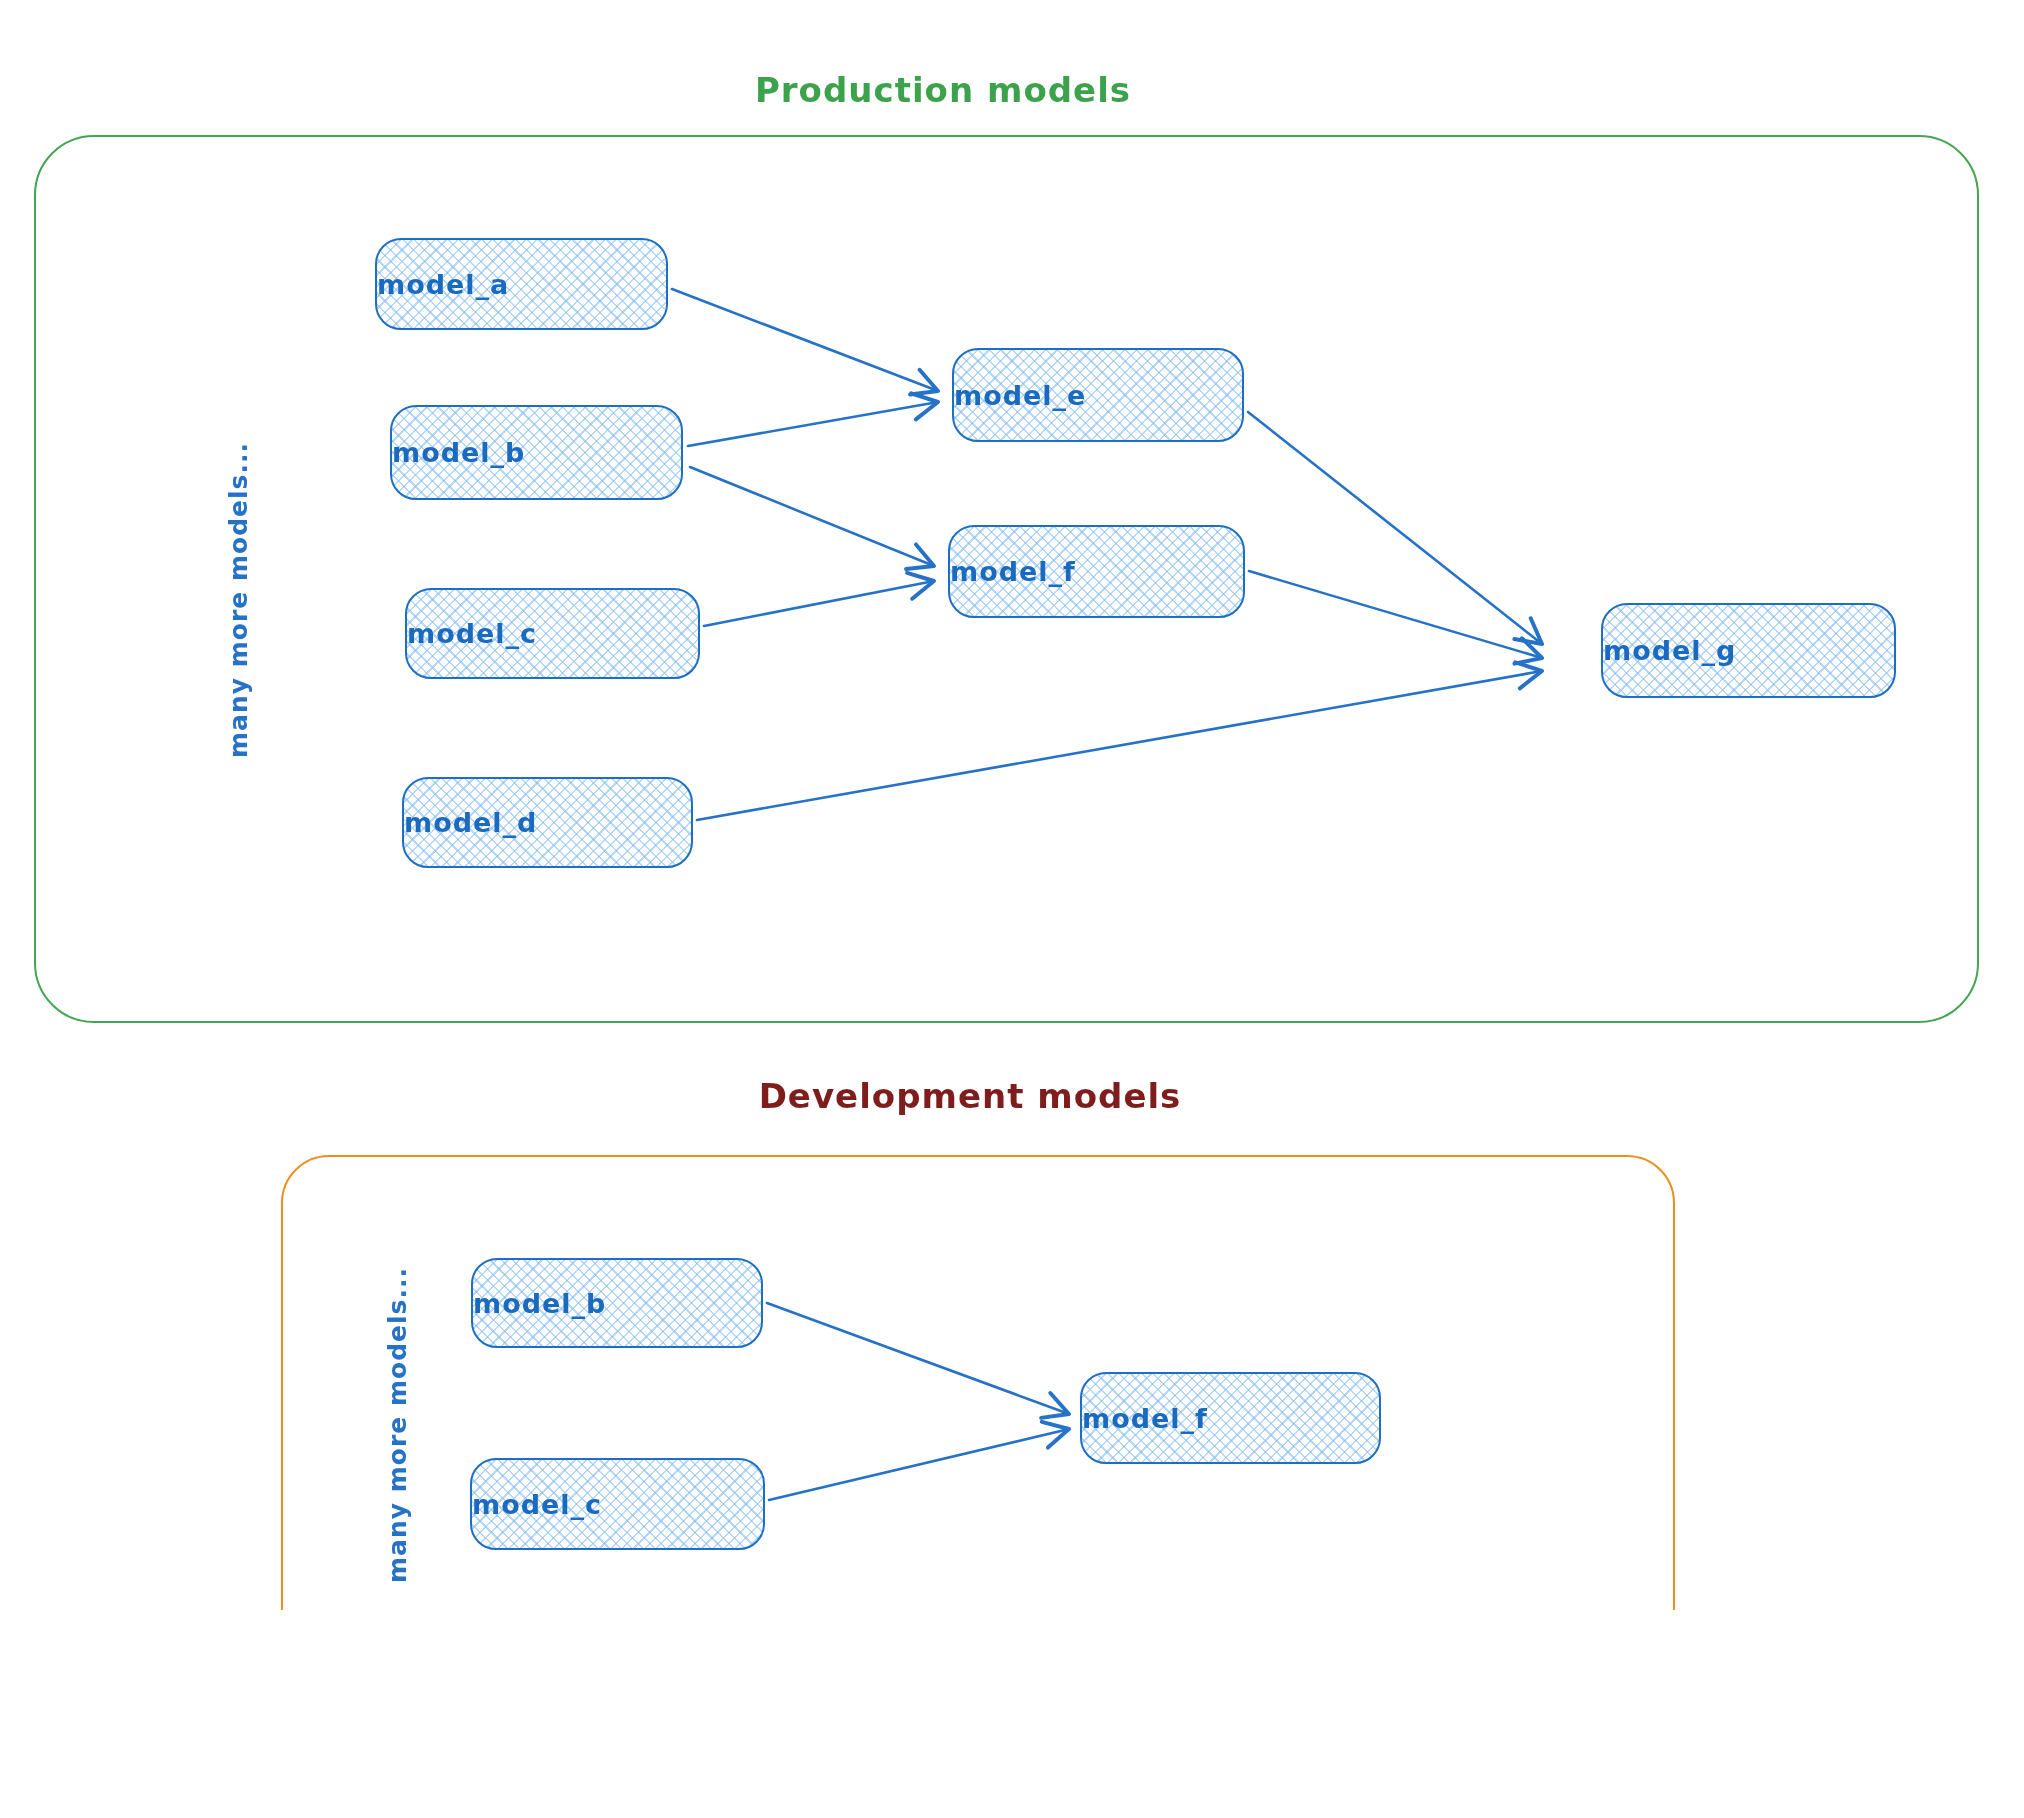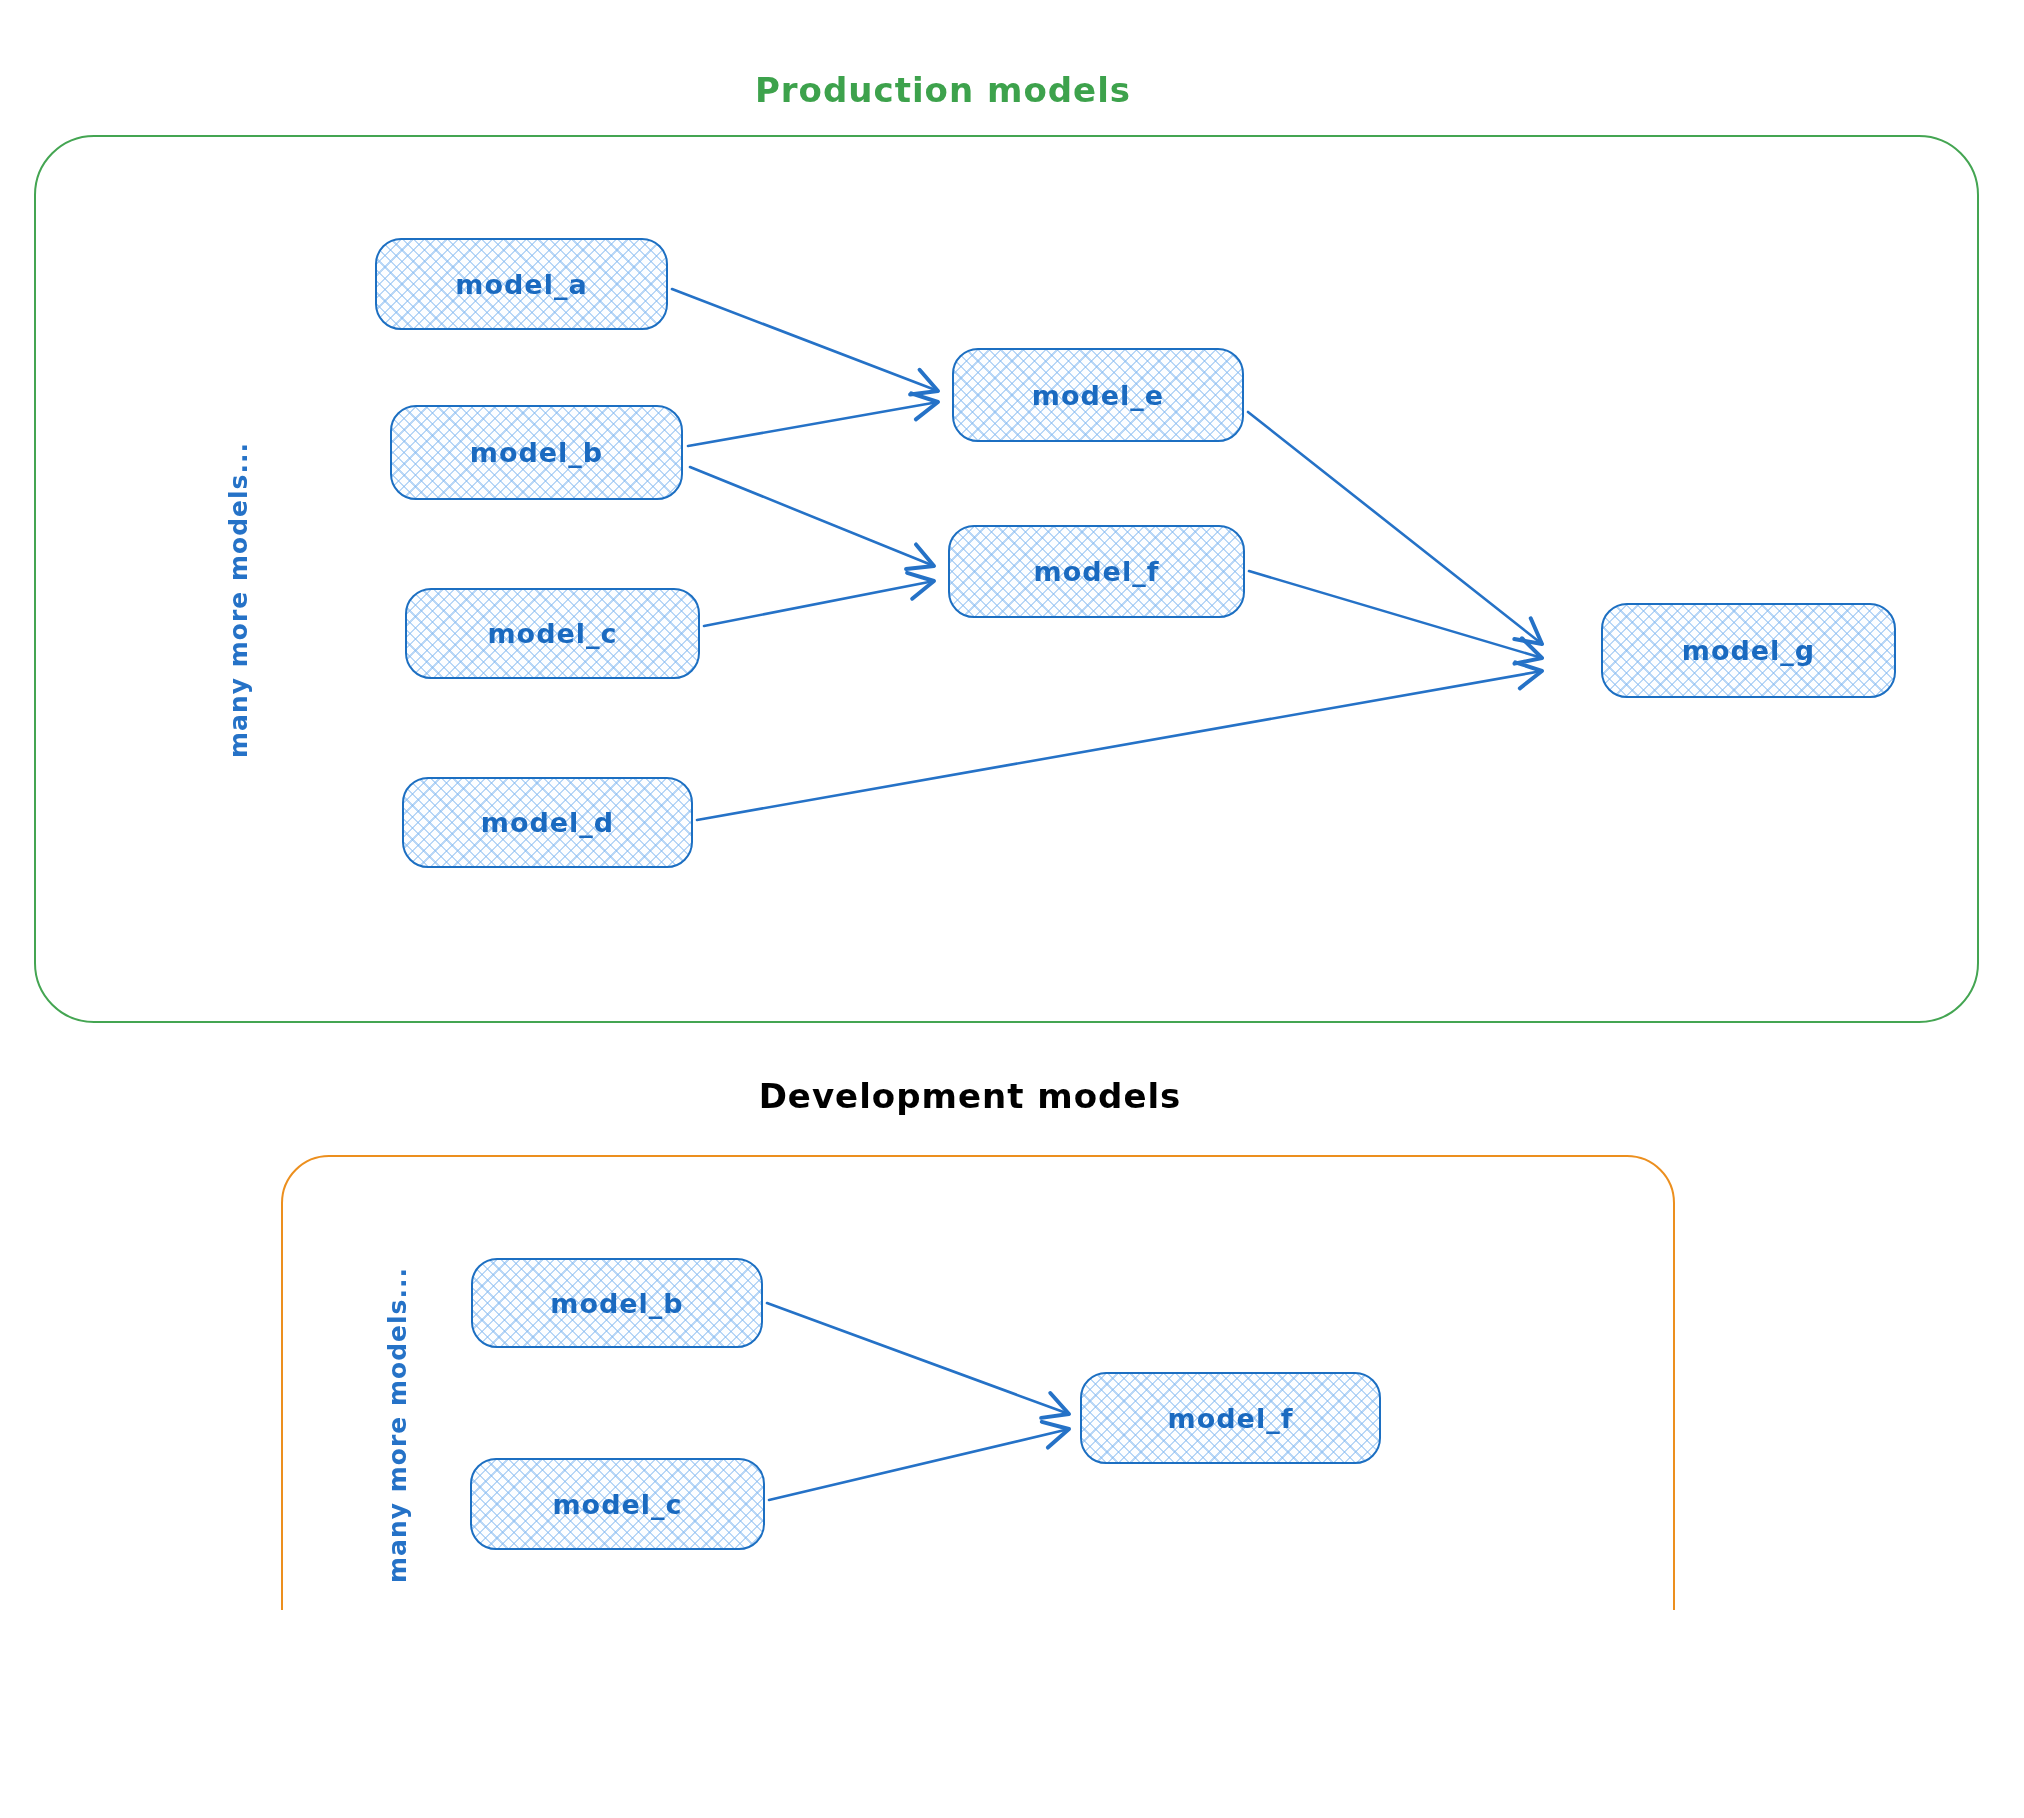--- a/index.html
+++ b/index.html
@@ -14,21 +14,21 @@
   .section-title {
     position: absolute;
     width: 700px;
     text-align: center;
     font-size: 34px;
     font-weight: 600;
     letter-spacing: 1px;
     font-style: normal;
   }
   .title-production { left: 593px; top: 70px; color: #3da24c; }
-  .title-development { left: 620px; top: 1076px; color: #000000; }
+  .title-development { left: 620px; top: 1076px; color: #7f1d1d; }
   .section-frame {
     position: absolute;
     background: transparent;
   }
   .frame-production {
     left: 34px; top: 135px; width: 1941px; height: 884px;
     border: 2px solid #44a552; border-radius: 60px;
   }
   .frame-development {
     left: 281px; top: 1155px; width: 1390px; height: 597px;
@@ -44,21 +44,21 @@
     font-weight: 600;
     letter-spacing: 1px;
     white-space: nowrap;
   }
   .side-label-production { left: 68px;  top: 583px; }
   .side-label-development { left: 227px; top: 1408px; }
   .node {
     position: absolute;
     border: 2.5px solid #1c6fc2;
     border-radius: 26px;
-    display: flex; align-items: center; justify-content: center;
+    display: flex; align-items: center; justify-content: flex-start;
     color: #1a6ac0;
     font-size: 27px;
     font-weight: 600;
     letter-spacing: 1px;
     background-color: #fdfeff;
     background-image:
       repeating-linear-gradient(45deg,  rgba(130,184,240,0.55) 0px, rgba(130,184,240,0.55) 1.6px, transparent 1.6px, transparent 8px),
       repeating-linear-gradient(135deg, rgba(130,184,240,0.55) 0px, rgba(130,184,240,0.55) 1.6px, transparent 1.6px, transparent 8px);
     box-sizing: border-box;
   }

